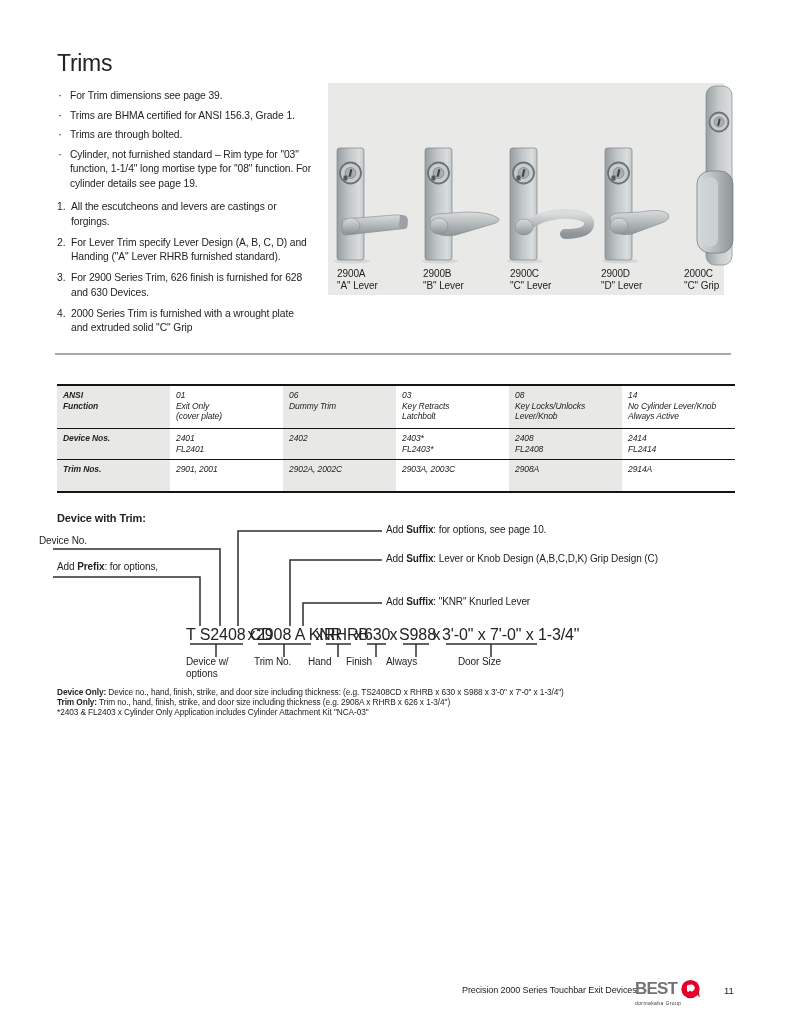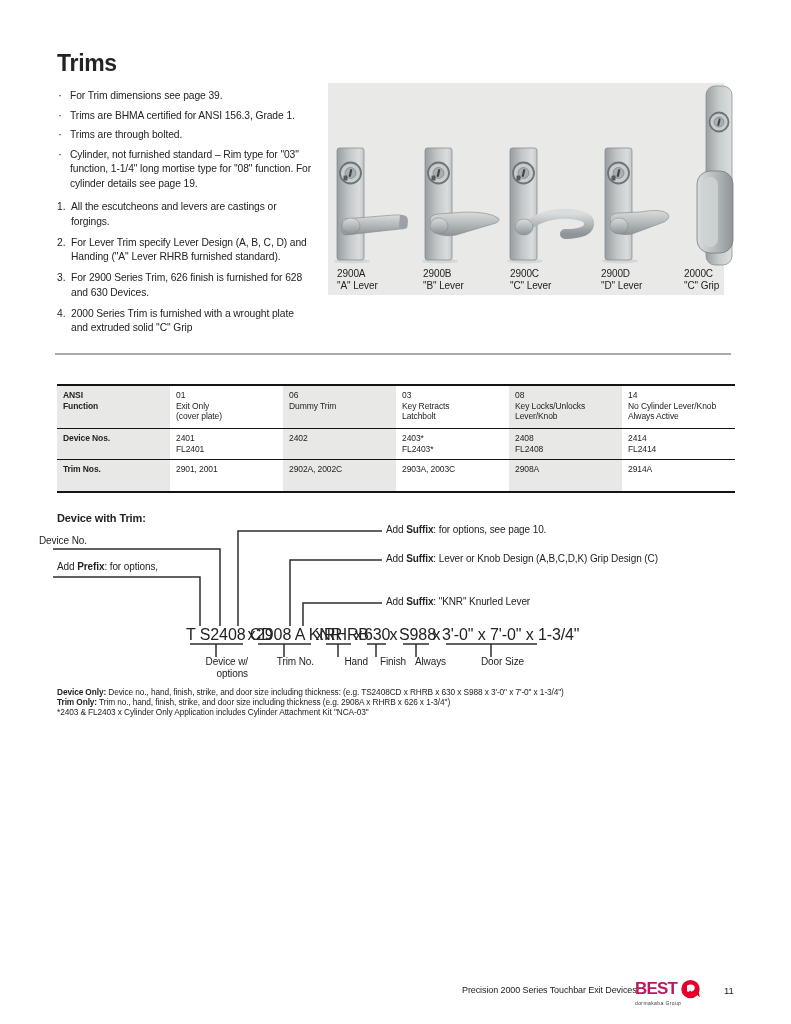--- a/index.html
+++ b/index.html
@@ -2,54 +2,54 @@
 <html><head>
 <meta charset="utf-8">
 <style>
   html,body{margin:0;padding:0;background:#fff;}
   .page{position:relative;width:791px;height:1024px;background:#ffffff;overflow:hidden;
         font-family:"Liberation Sans",sans-serif;color:#232323;letter-spacing:-0.1px;}
   .pre{white-space:pre-line;}
   .bold{font-weight:bold;}
   
   .intro{position:absolute;left:57px;top:50px;width:256px;}
-  .intro h1{margin:0 0 12px 0;font-size:23px;font-weight:bold;letter-spacing:-0.3px;}
+  .intro h1{margin:0 0 12px 0;font-size:23px;font-weight:normal;letter-spacing:-0.3px;}
   .blist,.nlist{list-style:none;margin:0;padding:0;font-size:10.3px;line-height:14.5px;}
   .blist li{position:relative;padding-left:13px;margin-bottom:5px;}
   .blist .dot{position:absolute;left:1px;top:-1px;font-size:12px;}
   .nlist{margin-top:9px;}
   .nlist li{position:relative;padding-left:14px;margin-bottom:6.5px;}
   .nlist .num{position:absolute;left:0;top:0;}
   
   .panel{position:absolute;left:328px;top:83px;width:396px;height:212px;background:#e9eae8;}
   .fig{position:absolute;}
   .plabel{position:absolute;top:185px;font-size:10px;line-height:11.5px;}
   
   .rule{position:absolute;left:55px;top:353px;width:676px;height:2px;background:#a8aaac;}
   
   .ttable{position:absolute;left:57px;top:384px;width:678px;border-collapse:collapse;table-layout:fixed;
-          border-top:2px solid #141414;border-bottom:2.5px solid #141414;}
+          border-top:2px solid #141414;border-bottom:2.5px solid #141414;font-style:italic;}
   .ttable td{vertical-align:top;padding:4px 6px 5px 6px;font-size:8.5px;line-height:10.5px;}
   .ttable tr.hr1 td{border-bottom:1.5px solid #141414;height:33px;}
   .ttable tr.hr2 td{border-bottom:1.5px solid #141414;height:20px;}
   .ttable tr.hr3 td{height:22px;}
   .stripe{background:#e8e8e6;}
   
   .oheading{position:absolute;left:57px;top:512px;font-size:11px;font-weight:bold;}
   .dlines{position:absolute;left:50px;top:520px;}
   .dtext{position:absolute;font-size:10px;line-height:11.5px;white-space:nowrap;}
   .fseg{position:absolute;top:626px;font-size:16px;text-align:center;white-space:nowrap;}
-  .blab{position:absolute;top:656px;font-size:10px;line-height:11.5px;text-align:right;}
+  .blab{position:absolute;top:656px;font-size:10px;line-height:11.5px;text-align:left;}
   
   .fnotes{position:absolute;left:57px;top:687px;font-size:8.3px;line-height:10.2px;white-space:nowrap;letter-spacing:-0.1px;}
   
   .footer-text{position:absolute;left:462px;top:985px;font-size:9px;}
   .brand{position:absolute;left:635px;top:979px;}
   .brand-row{display:flex;align-items:flex-start;}
-  .brand-name{font-size:17px;font-weight:800;letter-spacing:-0.8px;color:#be185d;}
+  .brand-name{font-size:17px;font-weight:800;letter-spacing:-0.8px;color:#737373;}
   .brand-sub{font-size:5px;letter-spacing:0.4px;color:#3a3a3a;margin-top:0px;}
   .pageno{position:absolute;left:724px;top:985px;font-size:9.5px;}
 </style>
 </head>
 <body>
 
 <div class="page">
 
   <div class="intro">
     <h1>Trims</h1>

